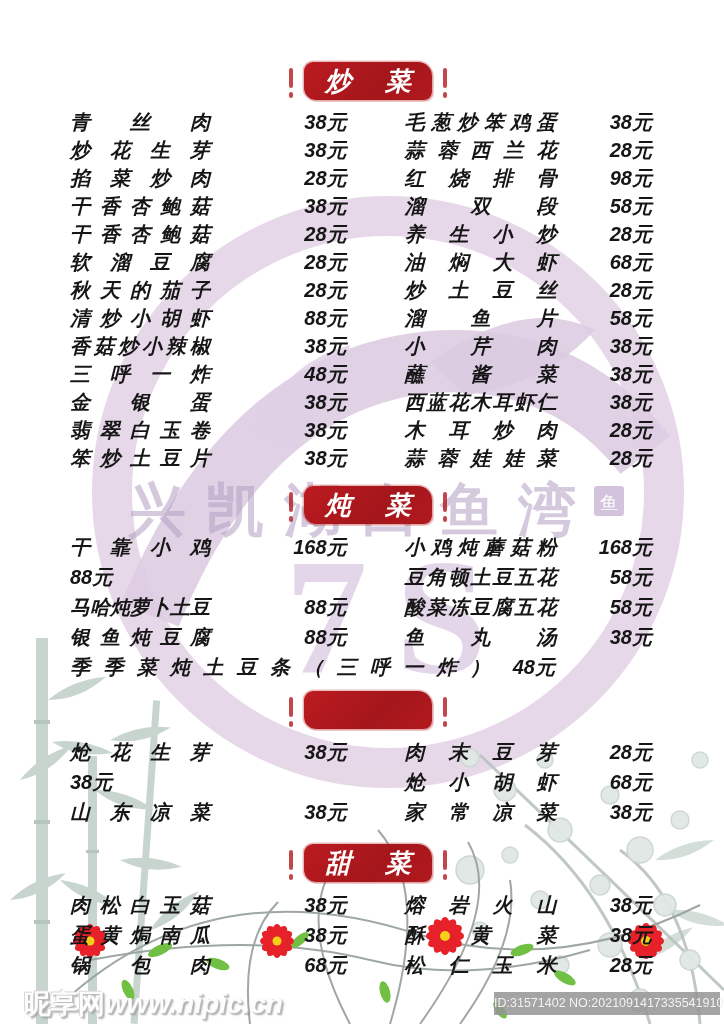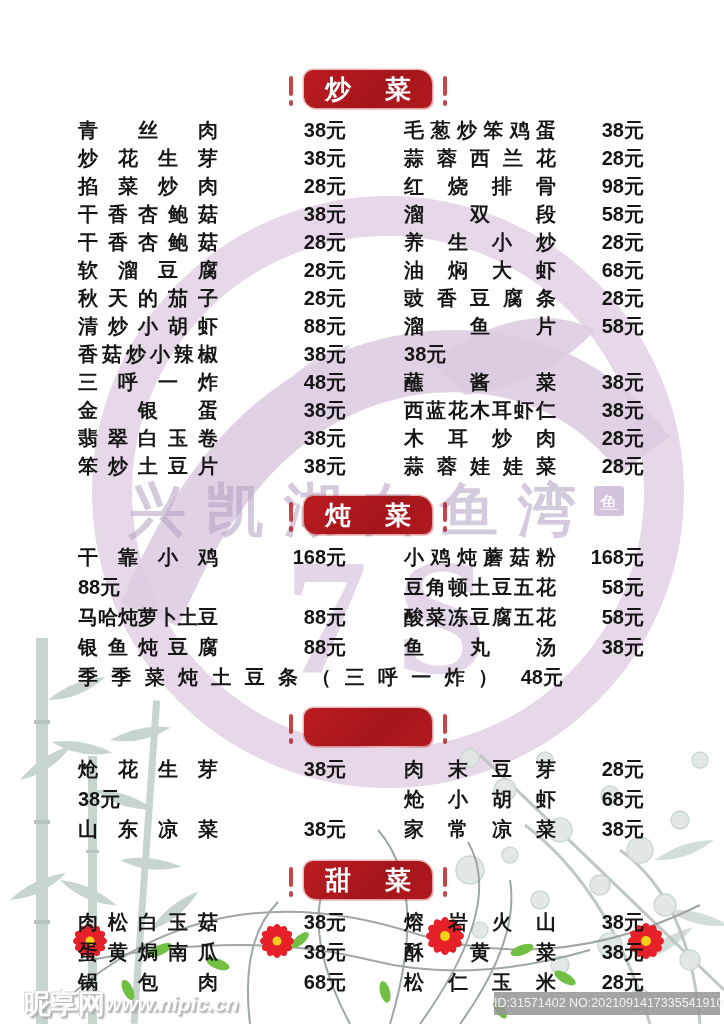--- a/index.html
+++ b/index.html
@@ -1,20 +1,20 @@
 <!DOCTYPE html>
 <html><head>
 <meta charset="utf-8">
 <style>
   html,body{margin:0;padding:0;background:#888;}
   .page{position:relative;width:724px;height:1024px;margin:0 auto;background:#ffffff;overflow:hidden;
         font-family:"Liberation Sans","DejaVu Sans",sans-serif;}
   .bg{position:absolute;left:0;top:0;z-index:0;pointer-events:none;}
   .menu{position:relative;z-index:1;padding-top:54px;}
-  .menu-section{margin:16px;}
+  .menu-section{margin:8px;font-style:italic;}
   .s0{margin-bottom:14px;} .s1{margin-bottom:9px;} .s2{margin-bottom:17px;}
   .stamp{position:relative;width:128px;height:38px;margin:0 auto 8px auto;transform:translateX(6px);
          background:linear-gradient(135deg,#bb1b20,#a4161b 60%,#b2191e);
          border-radius:9px 14px 8px 12px;display:flex;align-items:center;justify-content:center;
          box-shadow:0 0 0 1.5px rgba(178,25,30,.30), 2px 2px 0 rgba(178,25,30,.12);}
   .stamp .label{color:#fff;font-family:"Liberation Serif","DejaVu Serif",serif;font-weight:bold;
                 font-size:26px;letter-spacing:34px;margin-right:-34px;white-space:nowrap;}
   .tick{position:absolute;width:4px;height:20px;background:#b2191e;opacity:.8;top:6px;border-radius:2px;}
   .tick.tl{left:-15px;} .tick.tr{right:-15px;}
   .tick::after{content:"";position:absolute;left:0;top:24px;width:4px;height:6px;background:#b2191e;border-radius:2px;}
@@ -26,21 +26,21 @@
   .half.r{width:255px;}
   .dish-name{display:inline-block;text-align:justify;text-align-last:justify;white-space:nowrap;}
   .half.l .dish-name{width:140px;}
   .half.r .dish-name{width:152px;}
   .dish-price{text-align:right;white-space:nowrap;}
   .full{width:485px;display:flex;justify-content:space-between;align-items:center;}
   .full .dish-name{width:420px;}
   .nipic{position:absolute;left:24px;top:986px;z-index:2;display:flex;align-items:center;gap:0;}
   .nipic .logo{font-size:27px;font-weight:bold;color:#fdfdfd;
      text-shadow:1px 1px 0 #bcbcbc,-1px -1px 0 #d6d6d6,2px 2px 2px rgba(140,140,140,.8);}
-  .nipic .url{font-size:21px;font-weight:bold;font-style:italic;color:#fdfdfd;
+  .nipic .url{font-size:28px;font-weight:bold;font-style:italic;color:#fdfdfd;
      text-shadow:1px 1px 0 #bcbcbc,2px 2px 2px rgba(140,140,140,.8);}
   .idbox{position:absolute;left:494px;top:992px;width:226px;height:23px;z-index:2;
      background:rgba(148,148,148,.85);color:#f2f2f2;font-size:12.5px;line-height:23px;text-align:center;white-space:nowrap;}
 </style>
 </head>
 <body>
 
 <div class="page">
 
   <svg class="bg" width="724" height="1024" viewBox="0 0 724 1024">
@@ -241,40 +241,41 @@
             <span class="dish-name">油焖大虾</span>
             <span class="dish-price">68元</span>
           </span>
         </div>
         <div class="row">
           <span class="half l">
             <span class="dish-name">秋天的茄子</span>
             <span class="dish-price">28元</span>
           </span>
           <span class="half r">
-            <span class="dish-name">豉香豆腐条</span>
+            <span class="dish-name">炒土豆丝</span>
             <span class="dish-price">28元</span>
           </span>
         </div>
         <div class="row">
           <span class="half l">
             <span class="dish-name">清炒小胡虾</span>
             <span class="dish-price">88元</span>
           </span>
           <span class="half r">
             <span class="dish-name">溜鱼片</span>
             <span class="dish-price">58元</span>
           </span>
         </div>
         <div class="row">
           <span class="half l">
             <span class="dish-name">香菇炒小辣椒</span>
             <span class="dish-price">38元</span>
           </span>
           <span class="half r">
+            <span class="dish-name">小芹肉</span>
             <span class="dish-price">38元</span>
           </span>
         </div>
         <div class="row">
           <span class="half l">
             <span class="dish-name">三呼一炸</span>
             <span class="dish-price">48元</span>
           </span>
           <span class="half r">
             <span class="dish-name">蘸酱菜</span>

